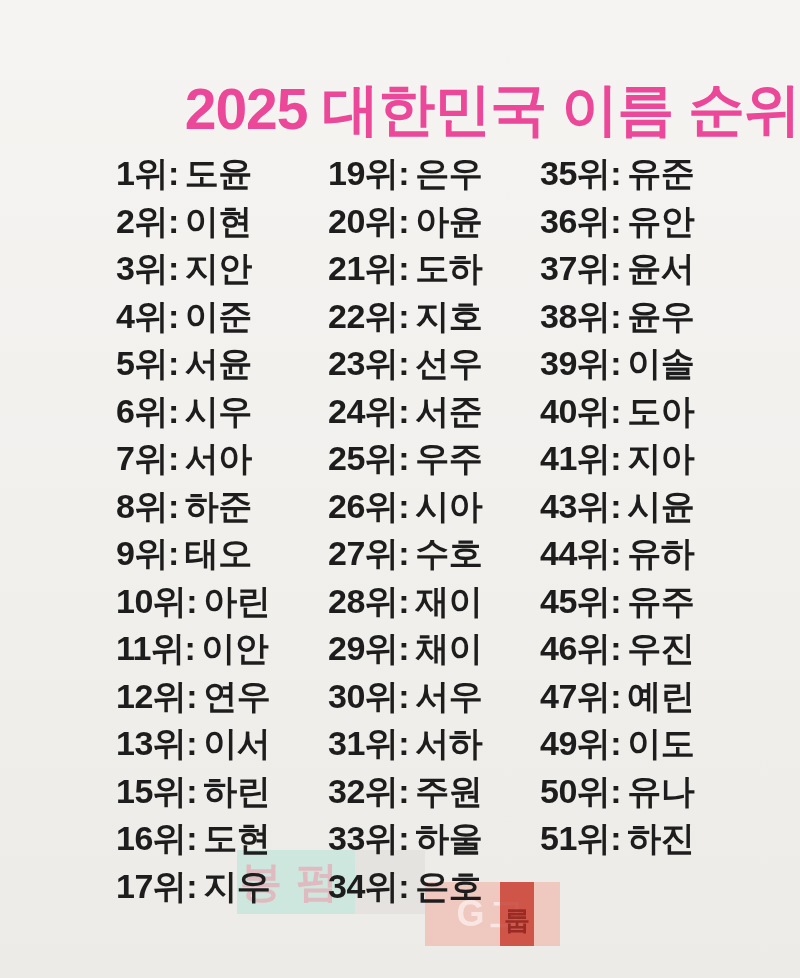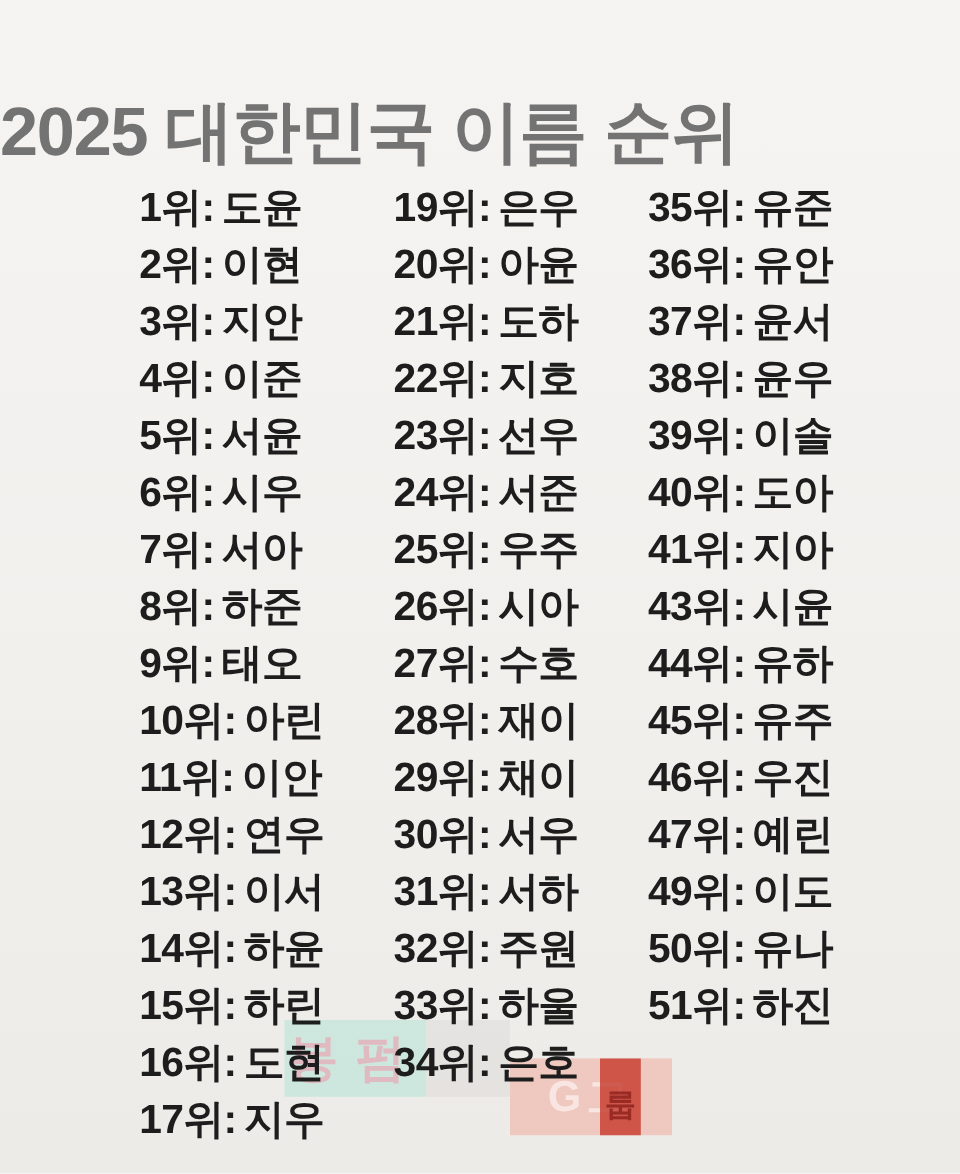--- a/index.html
+++ b/index.html
@@ -13,25 +13,25 @@
     overflow: hidden;
     background: linear-gradient(180deg, #f5f4f2 0%, #f2f0ed 55%, #edebe7 100%);
     font-family: "Liberation Sans", "DejaVu Sans", sans-serif;
     color: #1d1d1d;
   }
   .page-title {
     position: absolute;
     top: 34px;
     left: 0;
     width: 800px;
-    text-align: left;
+    text-align: right;
     font-size: 57px;
     font-weight: 700;
     letter-spacing: -1px;
-    color: #737373;
+    color: #ec4899;
     white-space: nowrap;
   }
   .rank-columns {
     position: absolute;
     top: 150px;
     left: 116px;
     display: flex;
   }
   .rank-col {
     width: 212px;
@@ -127,21 +127,20 @@
       <div class="row"><span class="rank">4위:</span><span class="name">이준</span></div>
       <div class="row"><span class="rank">5위:</span><span class="name">서윤</span></div>
       <div class="row"><span class="rank">6위:</span><span class="name">시우</span></div>
       <div class="row"><span class="rank">7위:</span><span class="name">서아</span></div>
       <div class="row"><span class="rank">8위:</span><span class="name">하준</span></div>
       <div class="row"><span class="rank">9위:</span><span class="name">태오</span></div>
       <div class="row"><span class="rank">10위:</span><span class="name">아린</span></div>
       <div class="row"><span class="rank">11위:</span><span class="name">이안</span></div>
       <div class="row"><span class="rank">12위:</span><span class="name">연우</span></div>
       <div class="row"><span class="rank">13위:</span><span class="name">이서</span></div>
-      <div class="row"><span class="rank">14위:</span><span class="name">하윤</span></div>
       <div class="row"><span class="rank">15위:</span><span class="name">하린</span></div>
       <div class="row"><span class="rank">16위:</span><span class="name">도현</span></div>
       <div class="row"><span class="rank">17위:</span><span class="name">지우</span></div>
     </div>
   <div class="rank-col">
       <div class="row"><span class="rank">19위:</span><span class="name">은우</span></div>
       <div class="row"><span class="rank">20위:</span><span class="name">아윤</span></div>
       <div class="row"><span class="rank">21위:</span><span class="name">도하</span></div>
       <div class="row"><span class="rank">22위:</span><span class="name">지호</span></div>
       <div class="row"><span class="rank">23위:</span><span class="name">선우</span></div>

